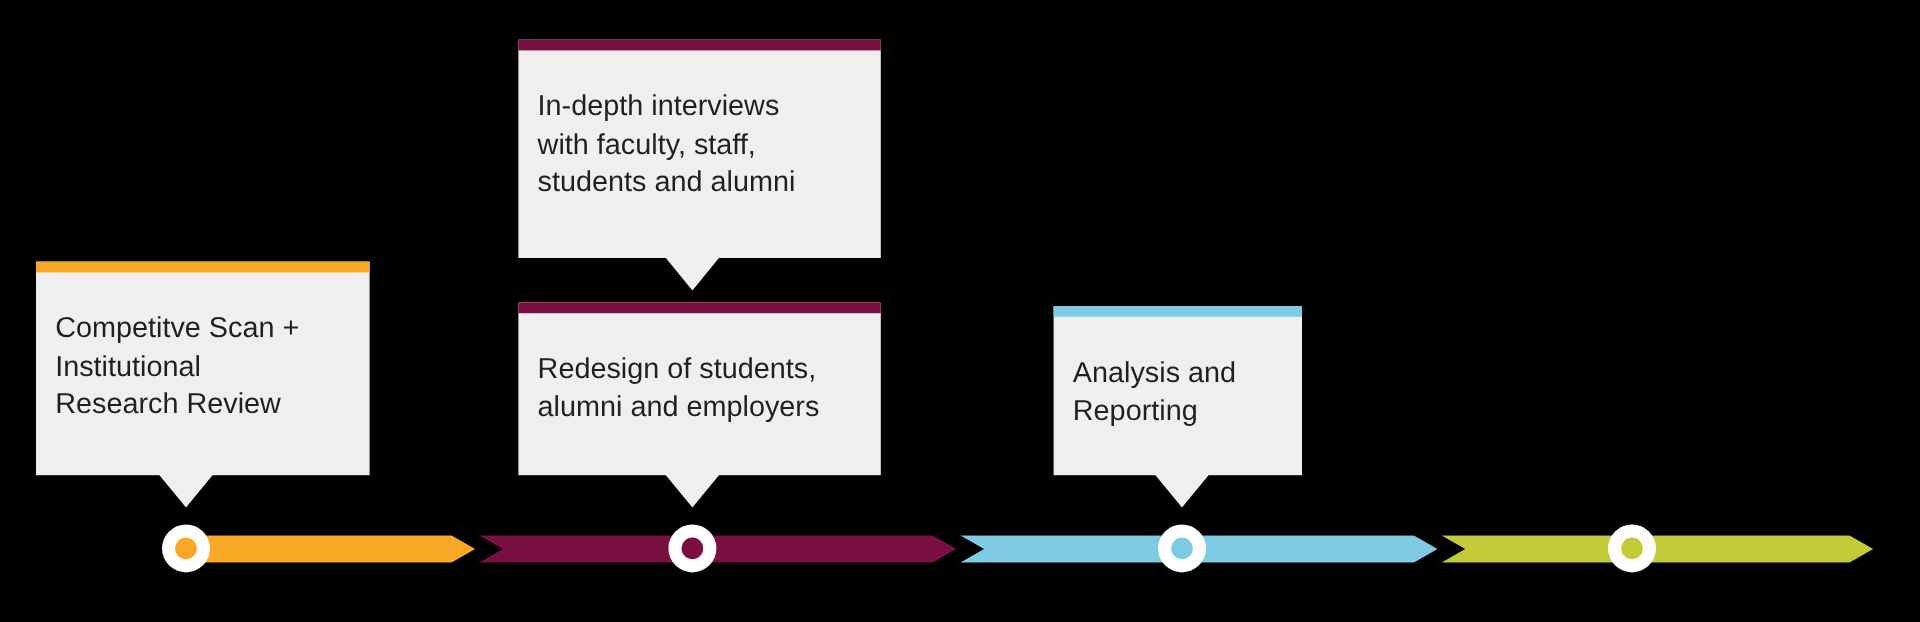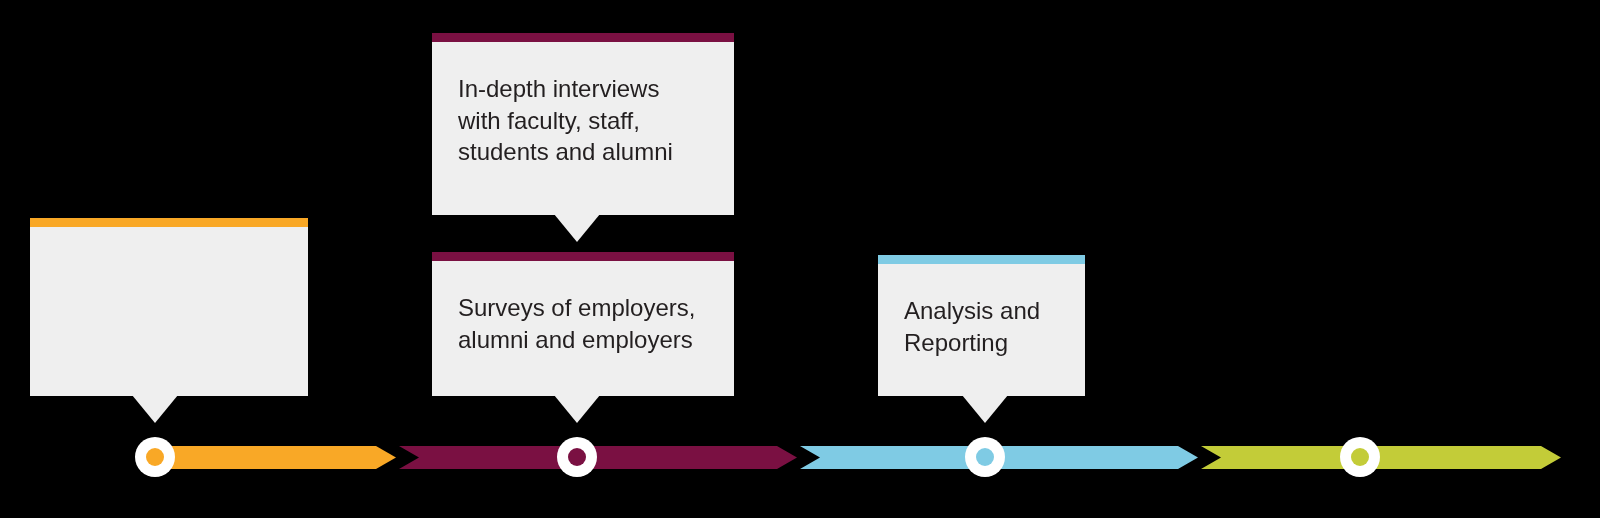--- a/index.html
+++ b/index.html
@@ -23,21 +23,21 @@
   .callout .bar {
     position: absolute;
     top: 0; left: 0; right: 0;
     height: 9px;
   }
   .callout .text {
     white-space: pre-line;
     color: var(--text, #231F20);
     font-size: 24px;
     line-height: 1.32;
-    padding: 40px 20px 24px 26px;
+    padding: 40px 20px 24px 16px;
   }
   .callout .pointer {
     position: absolute;
     bottom: -27px;
     width: 0; height: 0;
     border-left: 23px solid transparent;
     border-right: 23px solid transparent;
     border-top: 28px solid var(--box-bg, #EFEFEF);
   }
 
@@ -100,34 +100,37 @@
   #node3 { left: 965px; }  #node3 .dot { background: var(--phase3); }
   #node4 { left: 1340px; } #node4 .dot { background: var(--phase4); }
 </style>
 </head>
 <body>
 
 <div class="canvas">
 
   <div class="callout" id="box1">
     <div class="bar bar-phase1"></div>
+    <div class="text">Competitve Scan +
+Institutional
+Research Review</div>
     <div class="pointer"></div>
   </div>
 
   <div class="callout" id="box2">
     <div class="bar bar-phase2"></div>
     <div class="text">In-depth interviews
 with faculty, staff,
 students and alumni</div>
     <div class="pointer"></div>
   </div>
 
   <div class="callout" id="box3">
     <div class="bar bar-phase2"></div>
-    <div class="text">Surveys of employers,
+    <div class="text">Redesign of students,
 alumni and employers</div>
     <div class="pointer"></div>
   </div>
 
   <div class="callout" id="box4">
     <div class="bar bar-phase3"></div>
     <div class="text">Analysis and
 Reporting</div>
     <div class="pointer"></div>
   </div>

